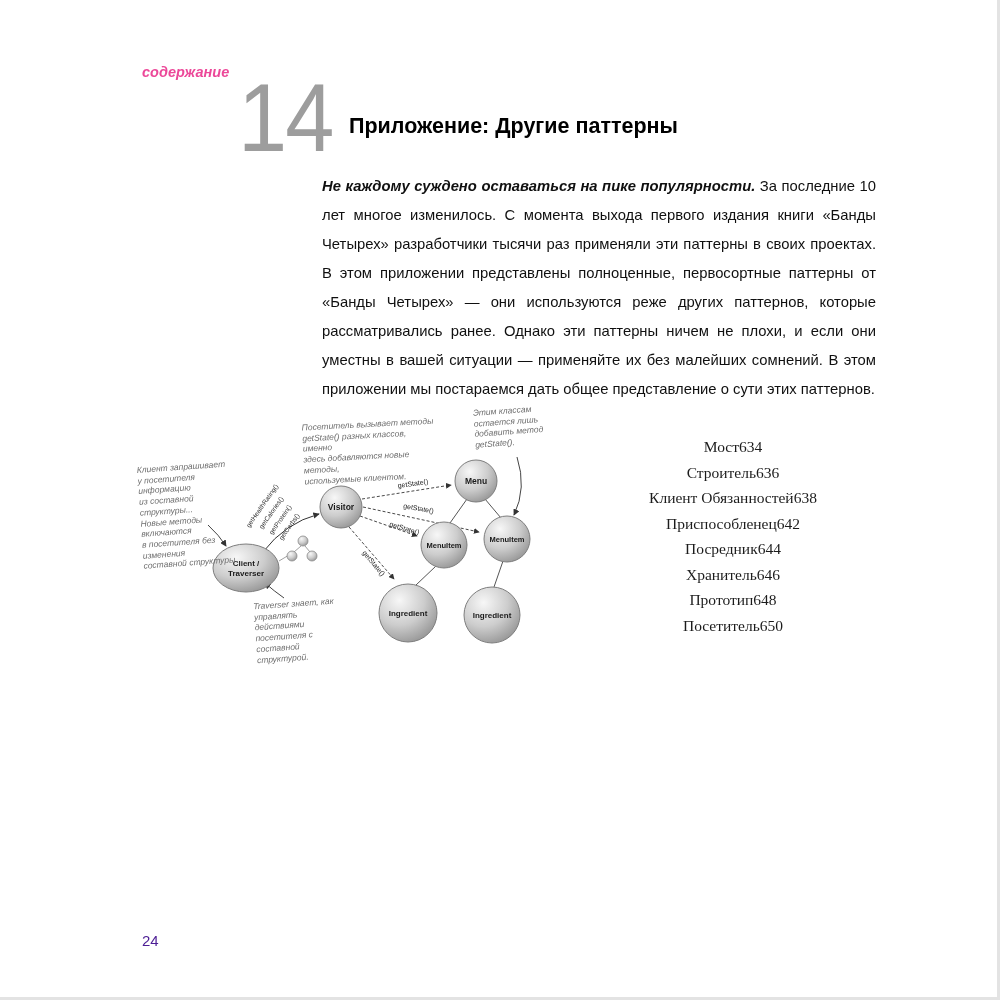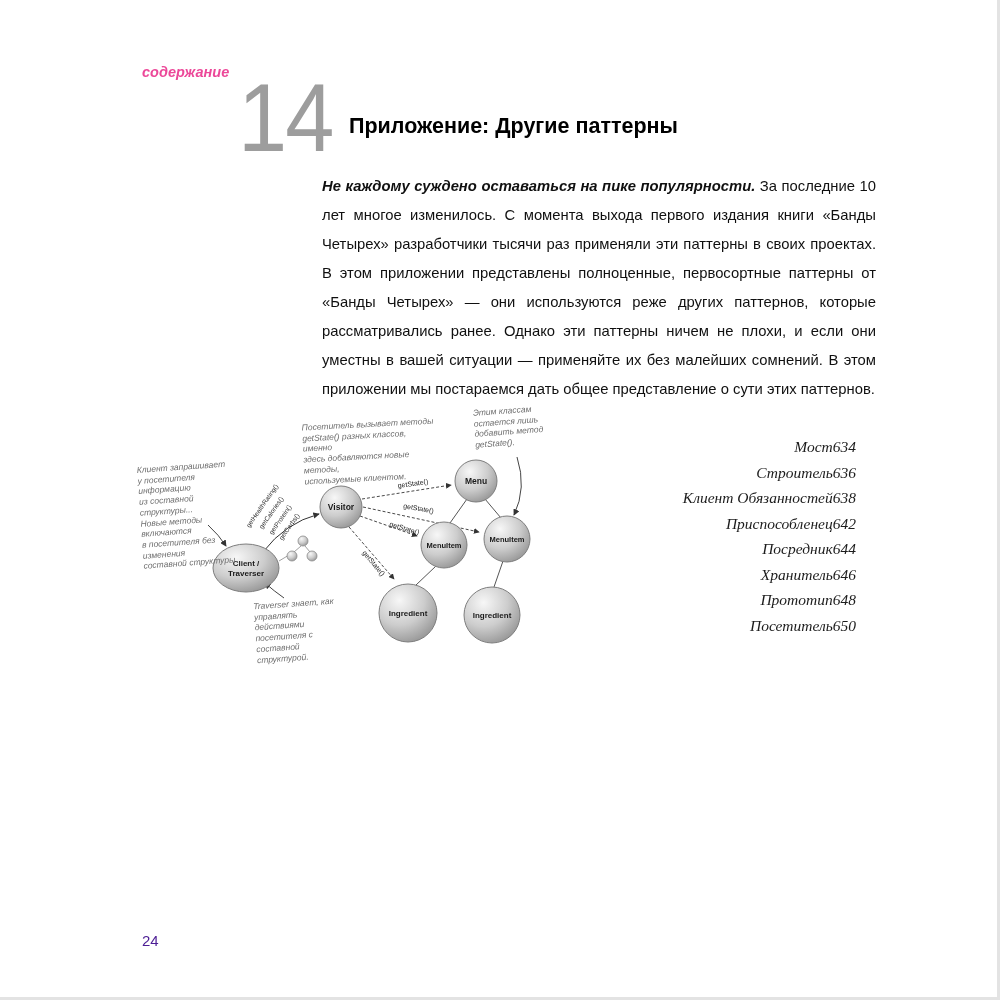--- a/index.html
+++ b/index.html
@@ -35,21 +35,21 @@
   }
   .note-client    { left:140px; top:461px; width:110px; transform:rotate(-4deg); }
   .note-visitor   { left:303px; top:419px; width:132px; transform:rotate(-3deg); }
   .note-classes   { left:474px; top:405px; width:80px;  transform:rotate(-4deg); }
   .note-traverser { left:255px; top:598px; width:95px;  transform:rotate(-4deg); }
   
   .toc {
     position:absolute; left:610px; top:434px; width:246px;
     font-family:"Liberation Serif", serif; font-size:15.5px; color:#1c1c1c;
   }
-  .toc-row { display:flex; justify-content:flex-end; line-height:25.5px;font-style:italic; }
+  .toc-row { display:flex; justify-content:center; line-height:25.5px; }
   .toc-page { font-family:"Liberation Serif", serif; }
   .footer-page-number {
     position:absolute; left:142px; top:932px; font-size:15px; font-weight:normal; color:#4c1d95;
   }
 </style>
 </head>
 <body>
 
 <div class="page">
 

